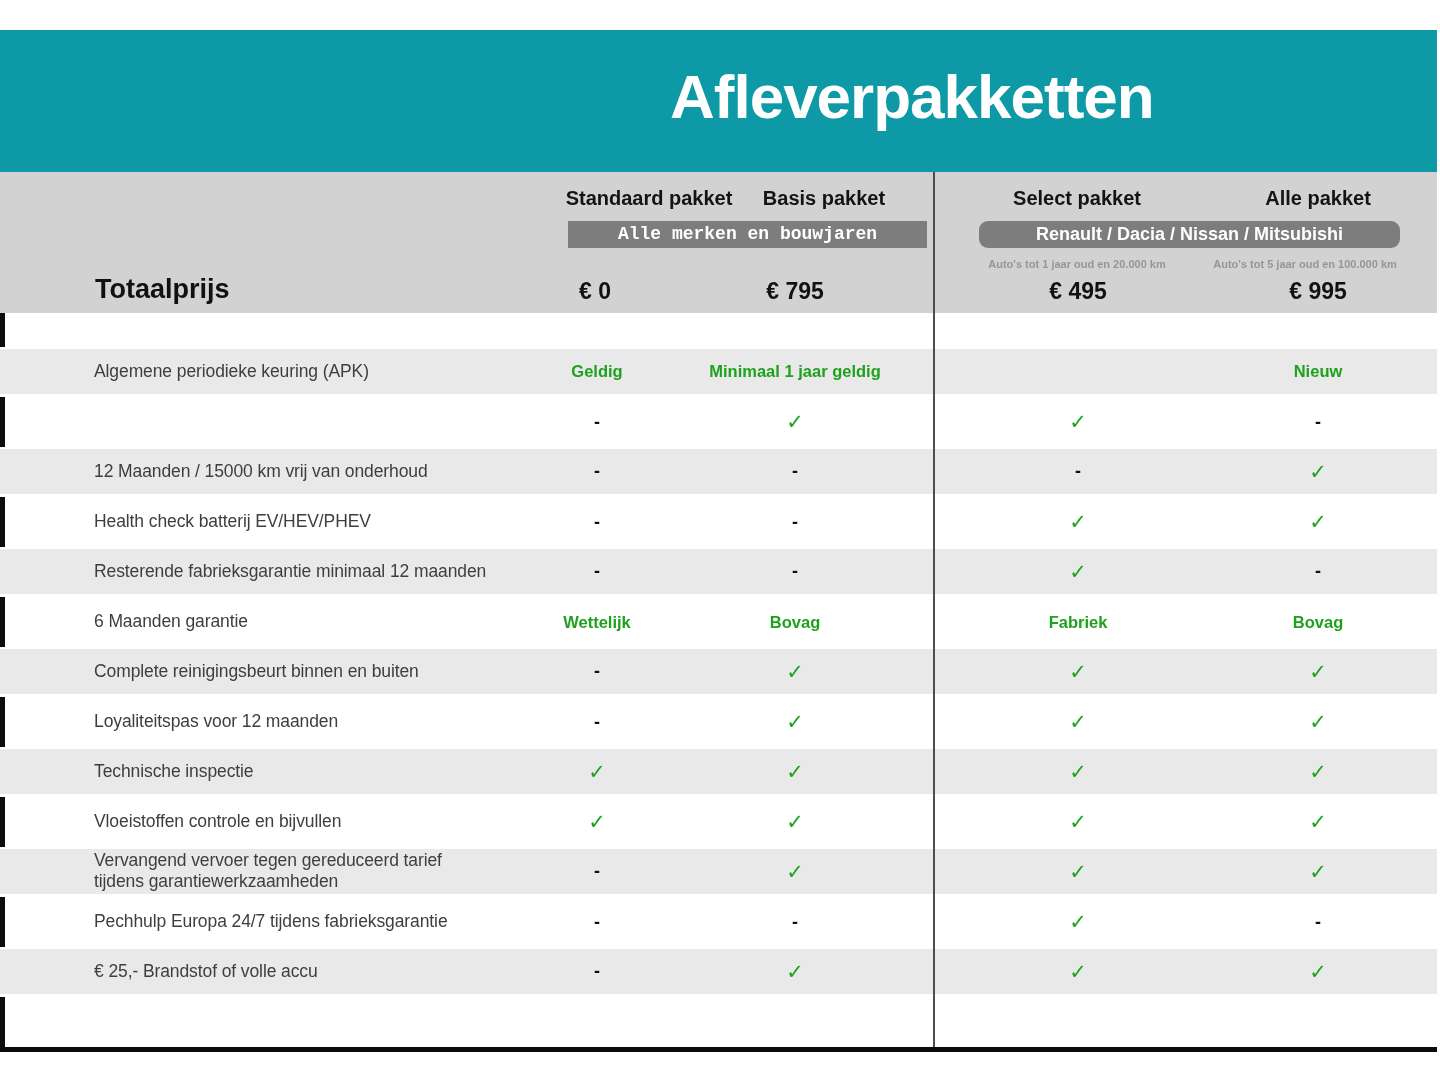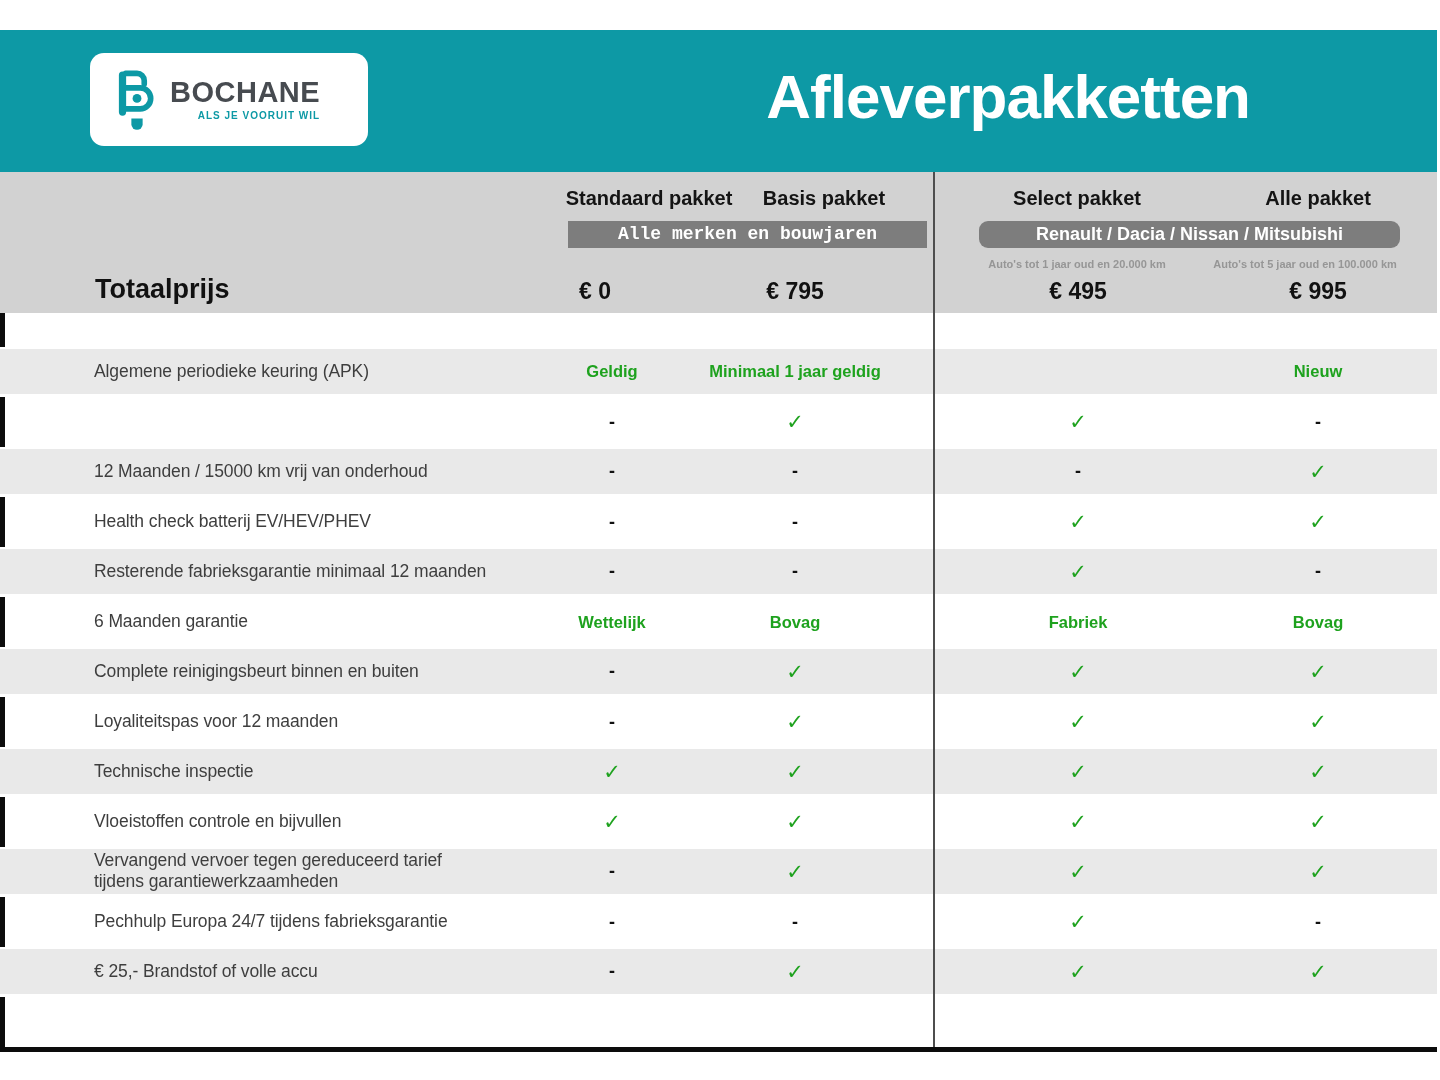--- a/index.html
+++ b/index.html
@@ -7,21 +7,21 @@
         font-family:"Liberation Sans",sans-serif;}
 
   
   .topbar{position:absolute;left:0;top:30px;width:1437px;height:142px;background:#0d99a5;}
   .logo-card{position:absolute;left:90px;top:23px;width:278px;height:93px;background:#ffffff;
              border-radius:14px;display:flex;align-items:center;padding-left:26px;box-sizing:border-box;}
   .logo-icon{width:42px;height:66px;flex:0 0 auto;}
   .logo-text{margin-left:12px;display:flex;flex-direction:column;align-items:flex-end;}
   .logo-name{font-size:29px;font-weight:700;color:#474b50;letter-spacing:0.5px;line-height:1;}
   .logo-tagline{font-size:10px;font-weight:700;color:#0d99a5;letter-spacing:1px;margin-top:3px;}
-  .page-title{position:absolute;left:670px;top:34px;width:580px;margin:0;text-align:right;
+  .page-title{position:absolute;left:670px;top:34px;width:580px;margin:0;text-align:left;
               font-size:62px;font-weight:700;color:#ffffff;letter-spacing:-1px;line-height:1.05;}
 
   
   .colhead{position:absolute;left:0;top:172px;width:1437px;height:141px;background:#d2d2d2;}
   .pkg-label{position:absolute;top:15px;width:220px;text-align:center;font-size:20px;font-weight:700;color:#141414;}
   .pkg-standaard{left:539px;} .pkg-basis{left:714px;} .pkg-select{left:967px;} .pkg-plus{left:1208px;}
   .badge{position:absolute;top:49px;height:27px;background:#7d7d7d;color:#ffffff;font-size:18px;
          font-weight:700;text-align:center;line-height:27px;}
   .badge-left{left:568px;width:359px;font-family:Liberation Mono, monospace;} .badge-right{left:979px;width:421px;border-radius:9px;}
   .note{position:absolute;top:86px;width:240px;text-align:center;font-size:11px;font-weight:700;color:#969696;}
@@ -33,48 +33,35 @@
   
   .rows{position:absolute;left:0;top:313px;width:1437px;}
   .gap-row{position:relative;height:34px;background:#ffffff;}
   .row{position:relative;height:50px;background:#ffffff;box-sizing:border-box;}
   .row.gray{background:#e9e9e9;border-top:2px solid #ffffff;border-bottom:3px solid #ffffff;}
   .barred::before{content:"";position:absolute;left:0;top:0;bottom:0;width:5px;background:#0c0c0c;}
   .filler-row{position:relative;height:50px;background:#ffffff;}
   .row-label{position:absolute;left:94px;top:50%;transform:translateY(-50%);font-size:17.5px;
              color:#3e3e3e;white-space:pre-line;line-height:1.25;letter-spacing:-0.1px;}
   .cell{position:absolute;top:0;height:100%;width:200px;display:flex;align-items:center;justify-content:center;}
-  .col-0{left:512px;} .col-1{left:695px;} .col-2{left:978px;} .col-3{left:1218px;}
+  .col-0{left:497px;} .col-1{left:695px;} .col-2{left:978px;} .col-3{left:1218px;}
   .cell-check{color:#1ea21e;font-size:21px;font-weight:700;font-family:"DejaVu Sans",sans-serif;}
   .cell-dash{color:#111111;font-size:18px;font-weight:700;}
   .cell-status{color:#1ea21e;font-size:16.5px;font-weight:700;text-align:center;}
 
   
   .group-divider{position:absolute;left:933px;top:172px;width:2px;height:875px;background:#4e4e4e;z-index:5;}
   .bottom-border{position:absolute;left:0;top:1047px;width:1437px;height:5px;background:#0c0c0c;}
 </style>
 </head>
 <body>
 
 <div class="page">
 
   <div class="topbar">
-    <div class="logo-card">
-      <svg class="logo-icon" viewBox="0 0 52 82" fill="none" xmlns="http://www.w3.org/2000/svg">
-        <path d="M8 10 L8 56" stroke="#0d99a5" stroke-width="9" stroke-linecap="round"></path>
-        <path d="M12 8 H26 a9 9 0 0 1 9 9 v4" stroke="#0d99a5" stroke-width="7" stroke-linecap="round"></path>
-        <path d="M12 26 H30 a13 13 0 0 1 13 13 v0 a13 13 0 0 1 -13 13 H12" stroke="#0d99a5" stroke-width="7" stroke-linecap="round"></path>
-        <circle cx="26" cy="39" r="5.5" fill="#0d99a5"></circle>
-        <path d="M19 64 h14 v7 a7 7 0 0 1 -14 0 z" fill="#0d99a5"></path>
-      </svg>
-      <div class="logo-text">
-        <div class="logo-name">BOCHANE</div>
-        <div class="logo-tagline">ALS JE VOORUIT WIL</div>
-      </div>
-    </div>
     <h1 class="page-title">Afleverpakketten</h1>
   </div>
 
   <div class="colhead">
     <div class="pkg-label pkg-standaard">Standaard pakket</div>
     <div class="pkg-label pkg-basis">Basis pakket</div>
     <div class="pkg-label pkg-select">Select pakket</div>
     <div class="pkg-label pkg-plus">Alle pakket</div>
 
     <div class="badge badge-left">Alle merken en bouwjaren</div>

